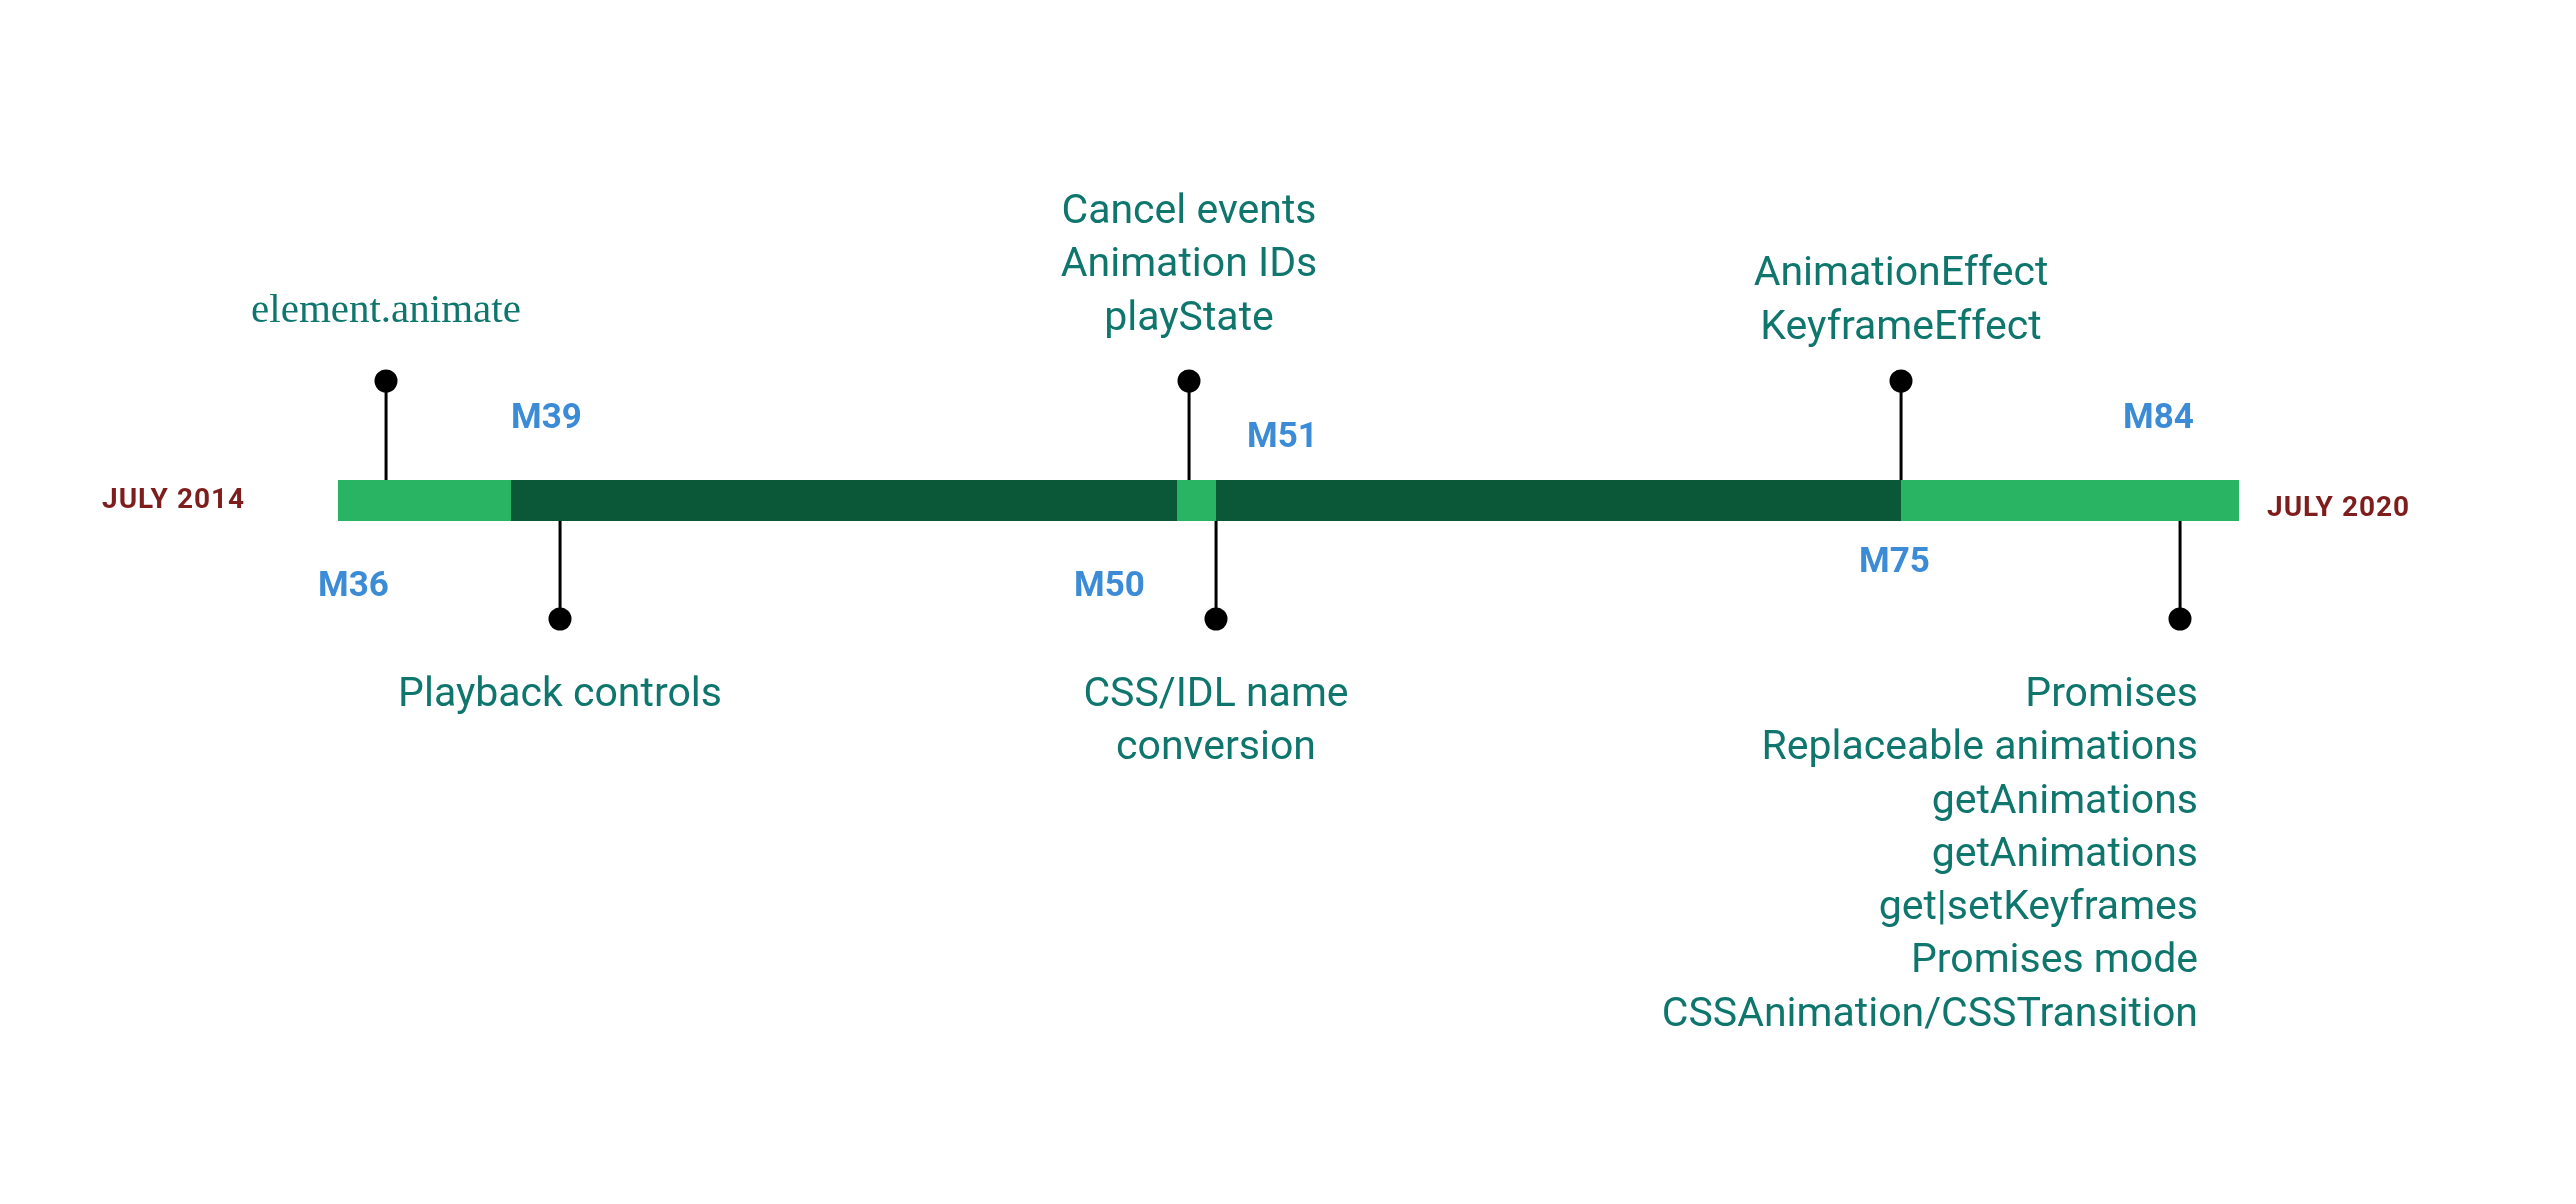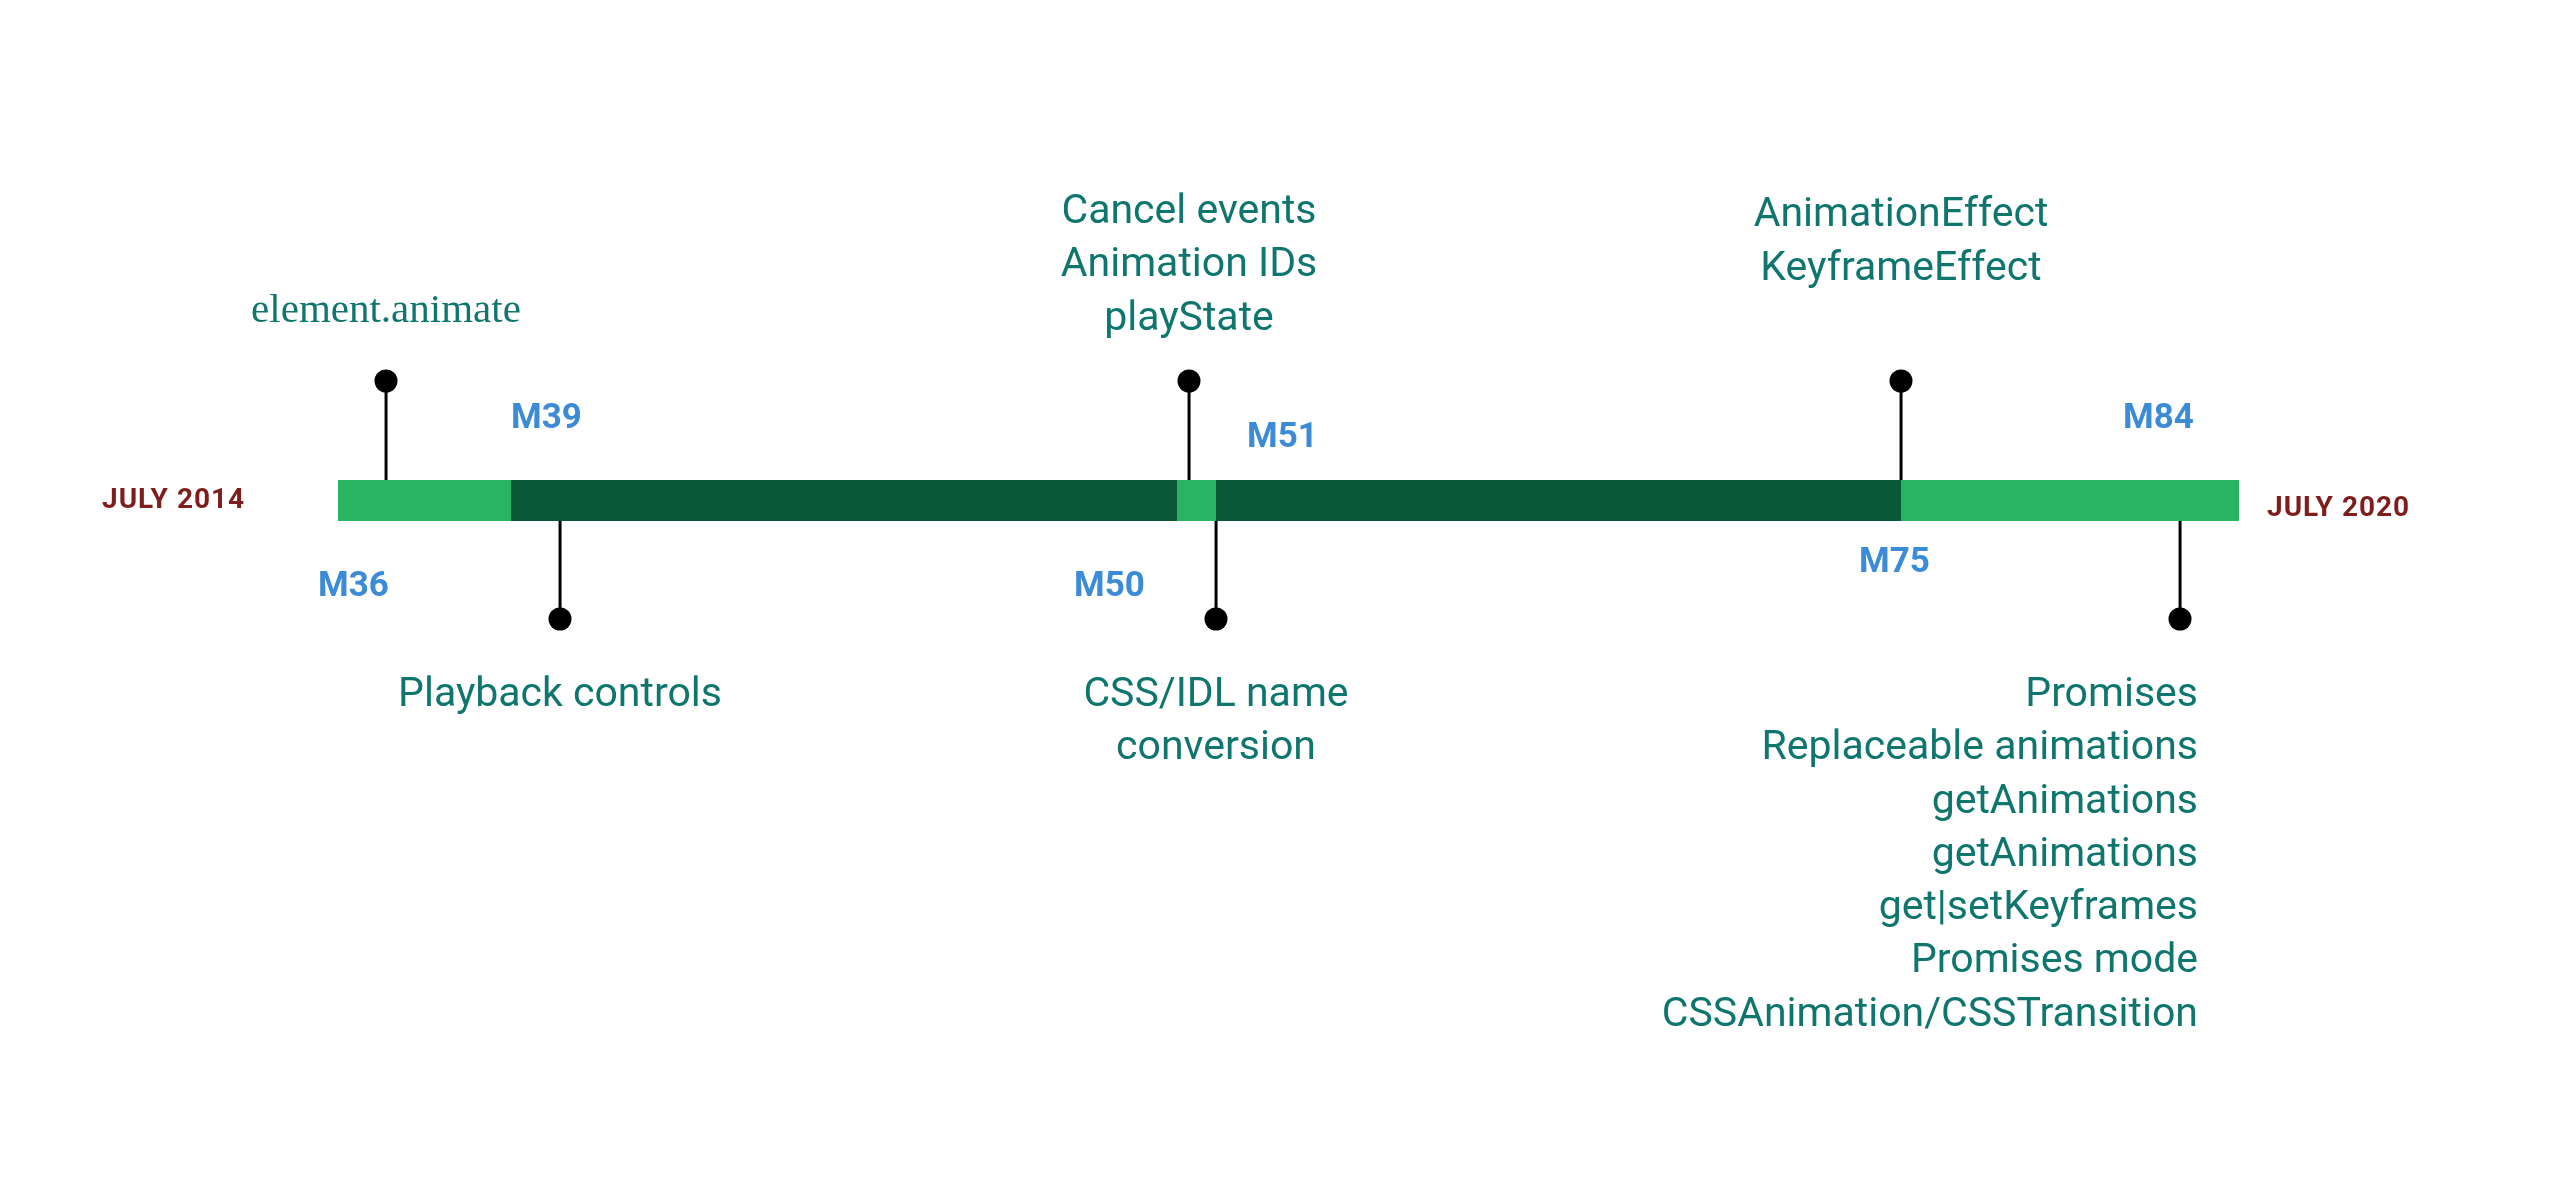--- a/index.html
+++ b/index.html
@@ -99,21 +99,21 @@
   <div class="version-label" style="left:1247px; top:396px;margin-top:19px;">M51</div>
   <div class="note" style="left:1189px; bottom:861px; transform:translateX(-50%);">
     <span>Cancel events</span><br>
     <span>Animation IDs</span><br>
     <span>playState</span>
   </div>
 
   <div class="stem" style="left:1901px; top:381px; height:99px;"></div>
   <div class="dot" style="left:1901px; top:381px;"></div>
   <div class="version-label" style="left:1859px; top:540px;">M75</div>
-  <div class="note" style="left:1901px; bottom:911px; transform:translateX(-50%);">
+  <div class="note" style="left:1901px; bottom:852px; transform:translateX(-50%);">
     <span>AnimationEffect</span><br>
     <span>KeyframeEffect</span>
   </div>
 
   <div class="stem" style="left:2180px; top:521px; height:98px;"></div>
   <div class="dot" style="left:2180px; top:619px;"></div>
   <div class="version-label" style="left:2123px; top:396px;">M84</div>
   <div class="note right" style="right:378px; top:666px;">
     <span>Promises</span><br>
     <span>Replaceable animations</span><br>

